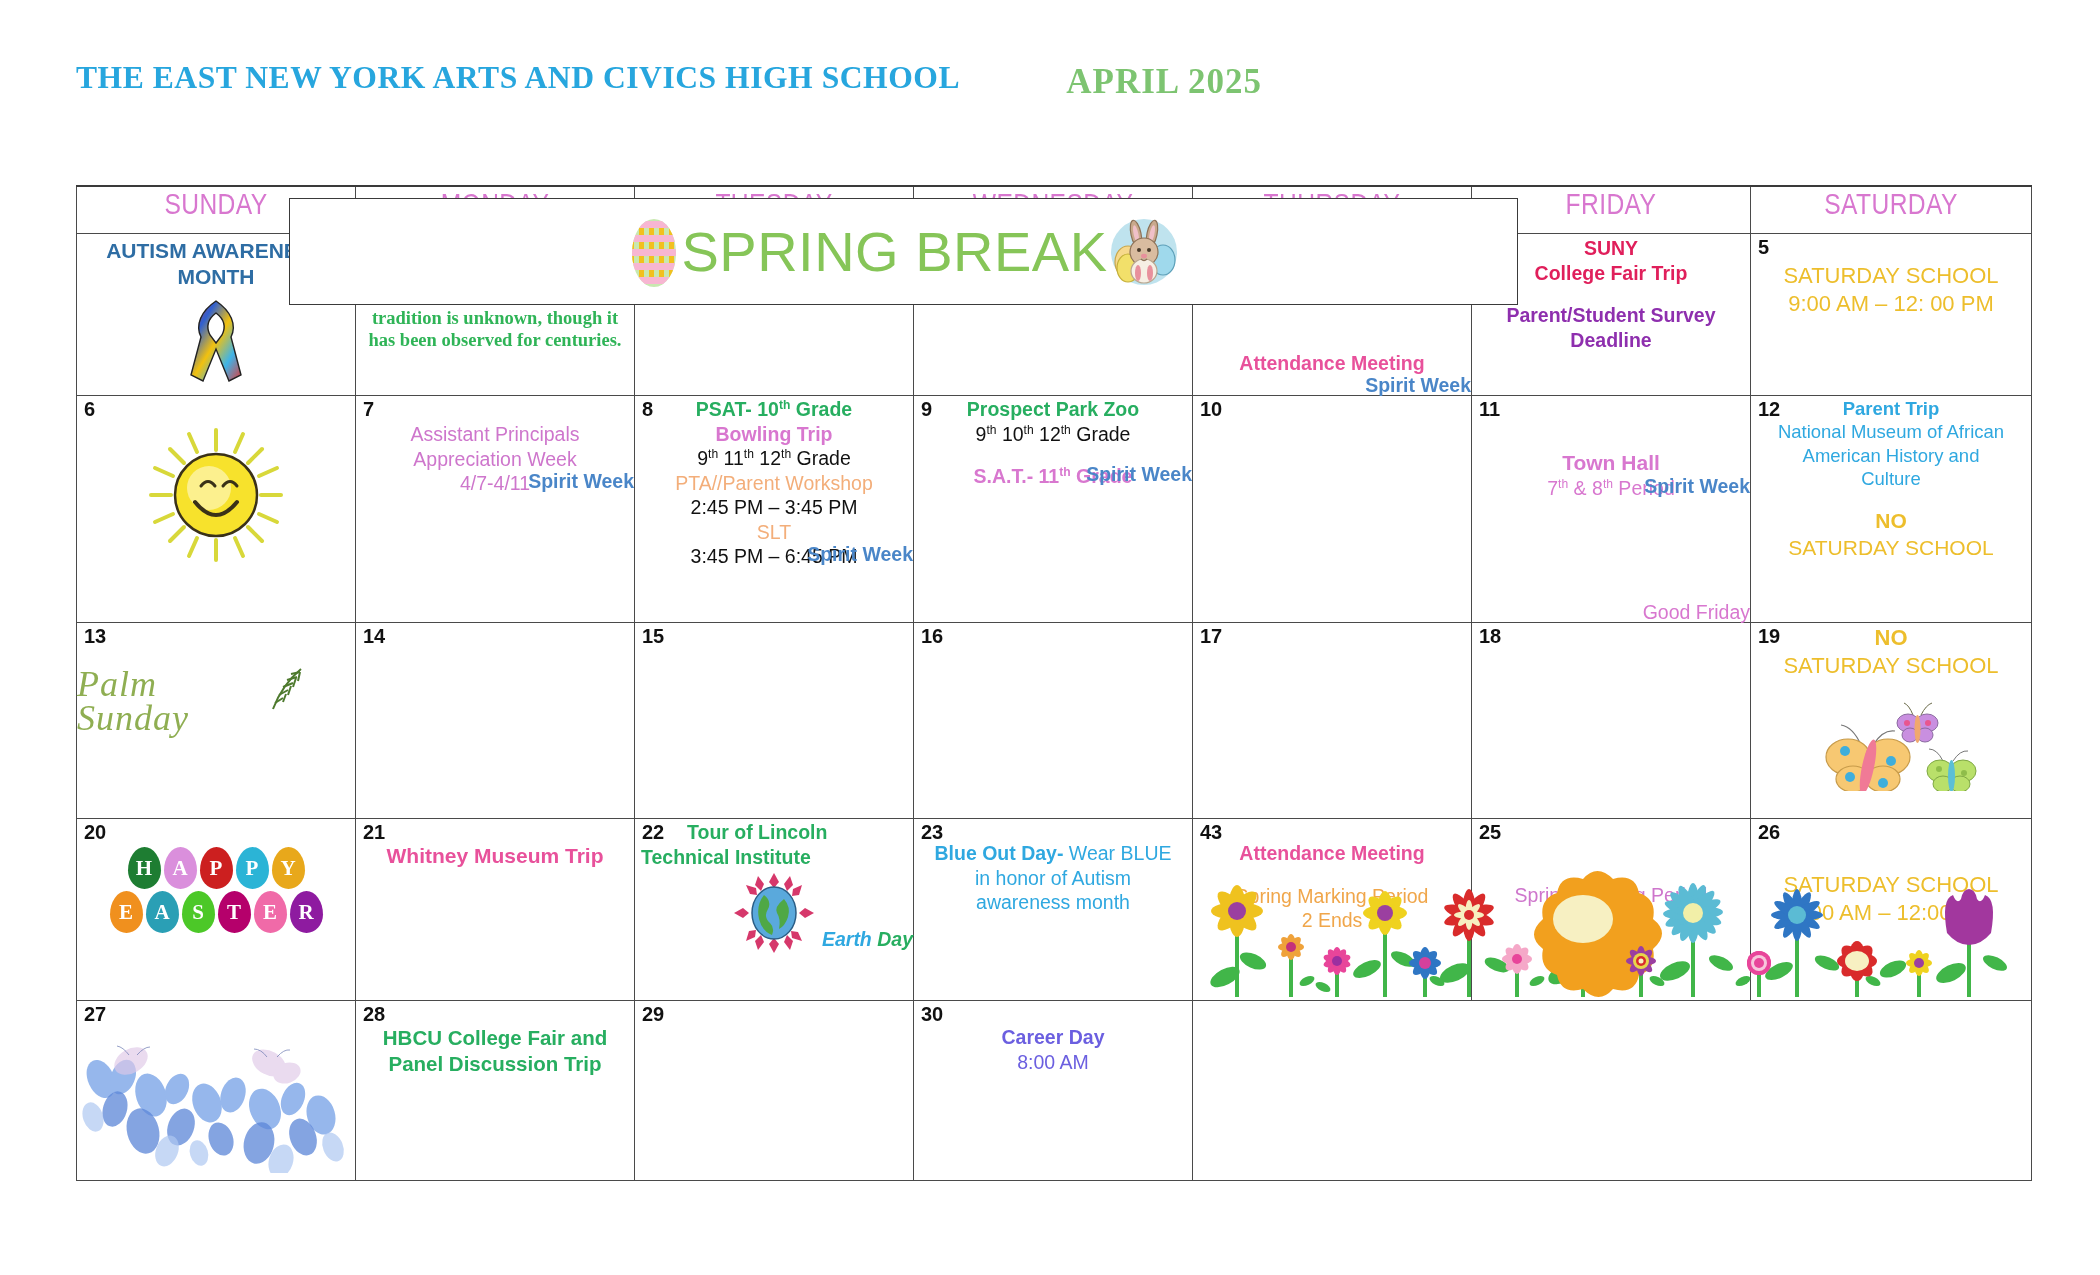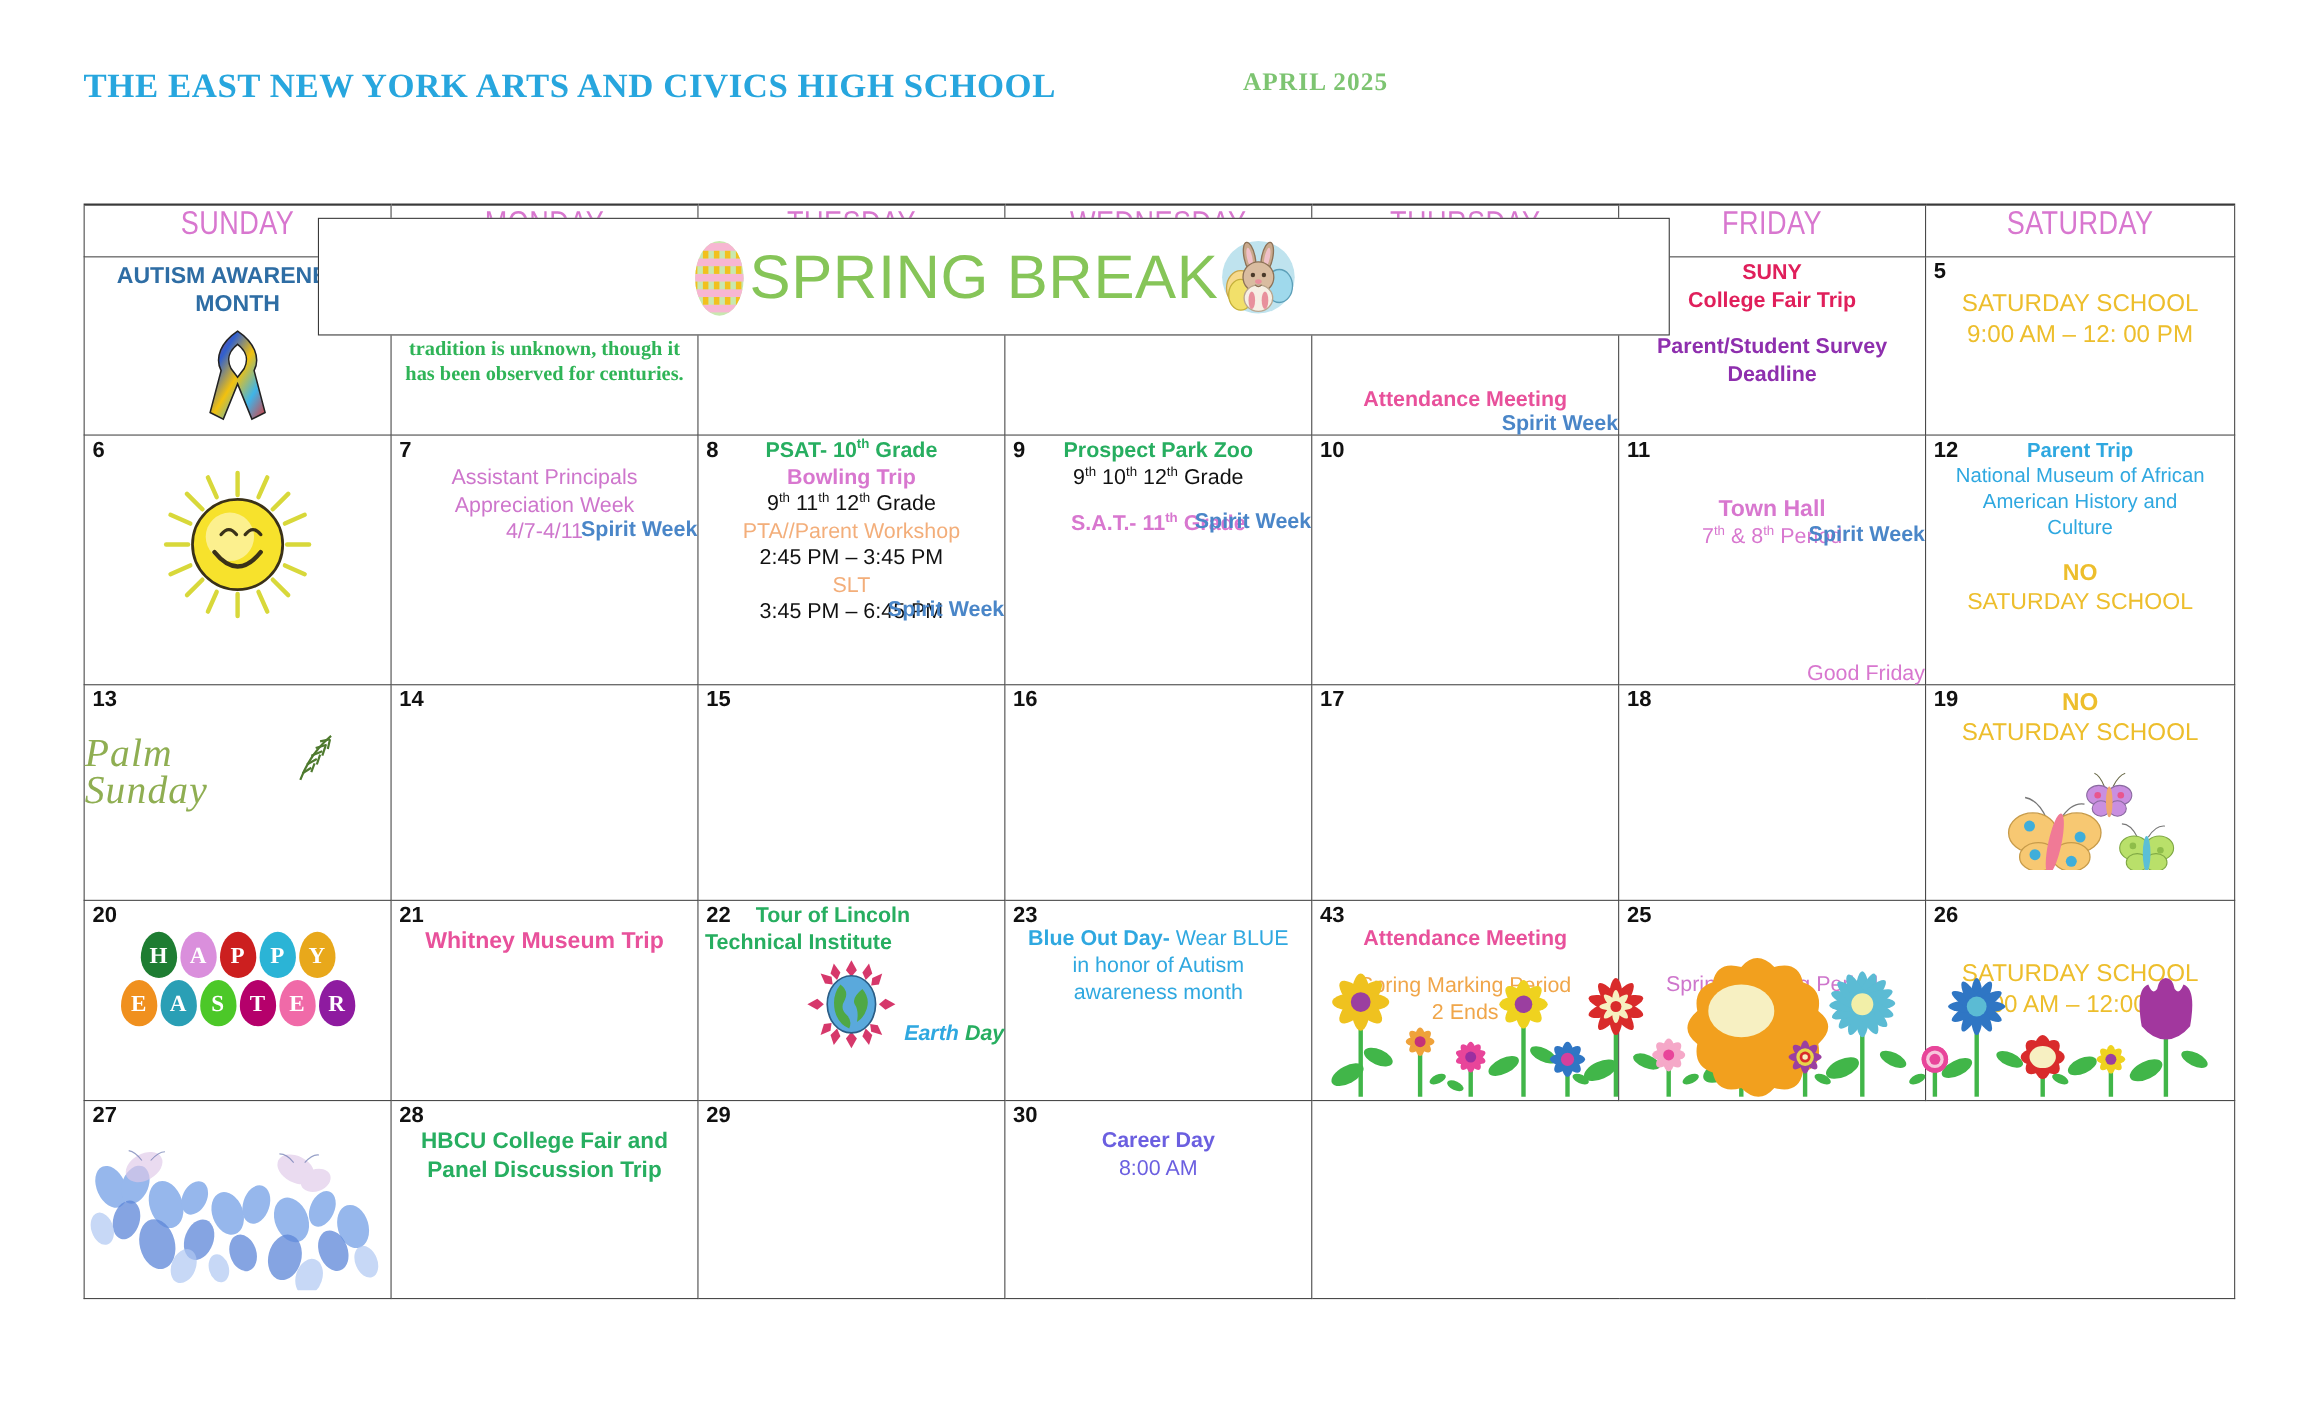--- a/index.html
+++ b/index.html
@@ -15,21 +15,21 @@
   .hdr-title{
     position:absolute;left:76px;top:0;
     font-family:"Liberation Serif",serif;
     font-weight:bold;font-size:31px;letter-spacing:.5px;
     color:#27A6DE;white-space:nowrap;
     transform:scaleX(1.02);transform-origin:left center;
   }
   .hdr-month{
     position:absolute;right:838px;top:2px;
     font-family:"Liberation Serif",serif;
-    font-weight:bold;font-size:23px;letter-spacing:1px;
+    font-weight:bold;font-size:35px;letter-spacing:1px;
     color:#7DC471;white-space:nowrap;
   }
 
   
   .cal{
     position:absolute;left:76px;top:185px;
     width:1948px;
     border-collapse:collapse;
     table-layout:fixed;
   }

